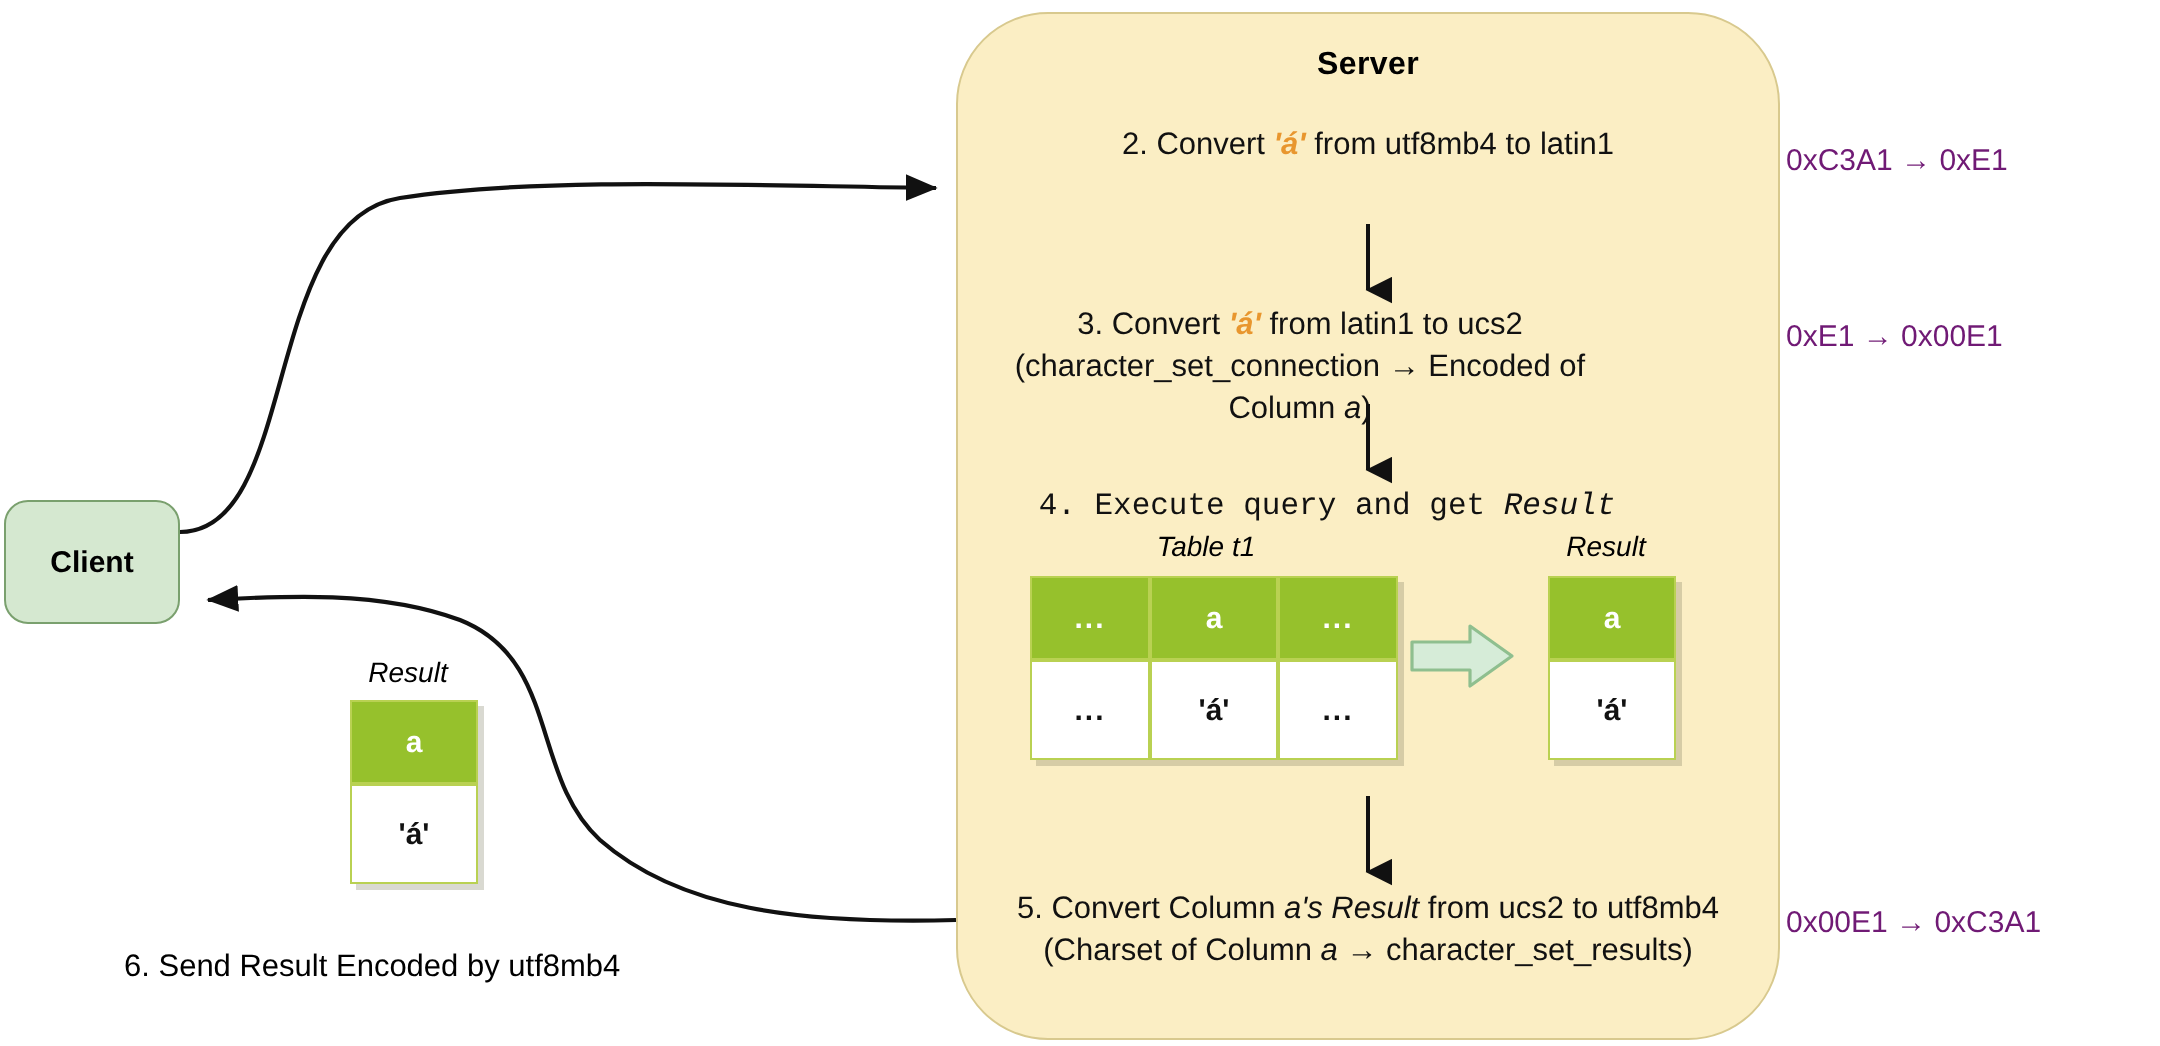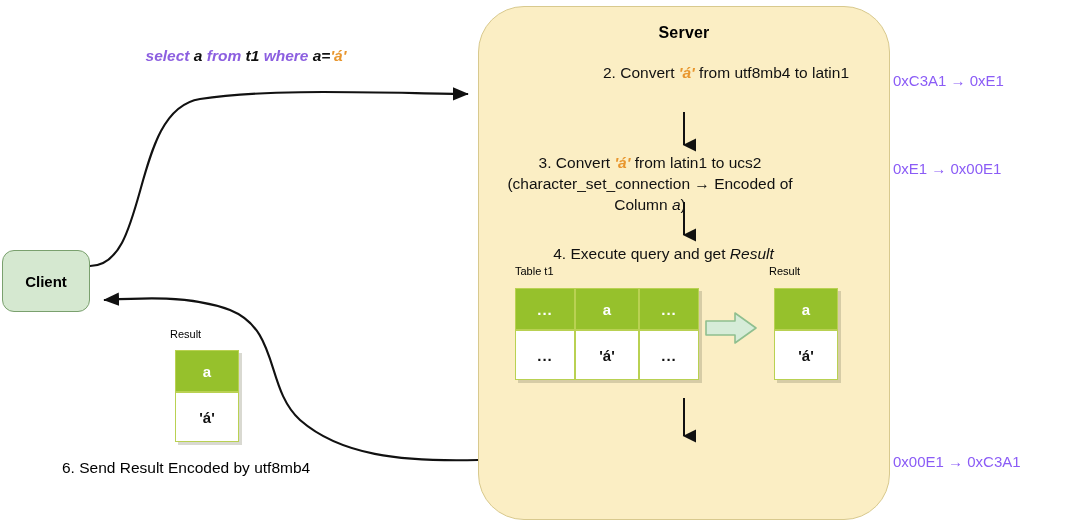--- a/index.html
+++ b/index.html
@@ -70,42 +70,43 @@
   }
   .step .sub { display: block; }
   .it { font-style: italic; }
   .lit { color: #e8962e; font-style: italic; font-weight: bold; }
   .kw  { color: #8c5fe0; font-style: italic; font-weight: bold; }
   .idn { color: #111; font-style: italic; font-weight: bold; }
 
   
   .hex {
     font-size: 15px;
-    color: #8b5cf6;
+    color: #701a75;
     white-space: nowrap;
   }
 
   
   #step1 {
     left: 96px;
     top: 44px;
     width: 300px;
     text-align: center;
     font-size: 15.5px;
     line-height: 24px;
   }
   #query-line {
     font-size: 15.5px;
     white-space: nowrap;
   }
 
   
   .tbl-cap {
-    font-size: 11px;
-    text-align: left;
+    font-style: italic;
+    font-size: 14px;
+    text-align: center;
     font-weight: normal;
   }
   .tbl {
     border-collapse: separate;
     border-spacing: 0;
     box-shadow: 3px 3px 0 rgba(120,120,90,.28);
   }
   .tbl td {
     border: 1.2px solid #b9d152;
     padding: 0;
@@ -143,42 +144,34 @@
 <div class="stage">
 
   <div class="abs" id="server-box"></div>
   <div class="abs" id="server-title">Server</div>
 
   <div class="abs" id="client-box">
     <span>Client</span>
   </div>
 
   <div class="abs" id="step1">
-    <div id="query-line">
-      <span class="kw">select</span>
-      <span class="idn">a</span>
-      <span class="kw">from</span>
-      <span class="idn">t1</span>
-      <span class="kw">where</span>
-      <span class="idn">a=</span><span class="lit">'á'</span>
-    </div>
-  </div>
-
-  <div class="abs step" style="left:490px; top:62px; width:408px;padding-left:32px;">
+  </div>
+
+  <div class="abs step" style="left:480px; top:62px; width:408px;">
     <span>2. Convert </span><span class="lit">'á'</span><span> from utf8mb4 to latin1</span>
   </div>
   <div class="abs hex" style="left:893px; top:72px;">0xC3A1 → 0xE1</div>
 
   <div class="abs step" style="left:480px; top:152px; width:340px;">
     <span>3. Convert </span><span class="lit">'á'</span><span> from latin1 to ucs2</span>
     <span class="sub"><span>(character_set_connection → Encoded of Column </span><span class="it">a</span><span>)</span></span>
   </div>
   <div class="abs hex" style="left:893px; top:160px;">0xE1 → 0x00E1</div>
 
-  <div class="abs step" style="left:480px; top:243px; width:367px;">
+  <div class="abs step" style="left:480px; top:243px; width:367px;font-family:Liberation Mono, monospace;">
     <span>4. Execute query and get </span><span class="it">Result</span>
   </div>
 
   <div class="abs tbl-cap" style="left:515px; top:265px; width:176px;">Table t1</div>
   <div class="abs tbl-cap" style="left:769px; top:265px; width:68px;">Result</div>
 
   <table class="abs tbl" style="left:515px; top:288px;">
     <tbody>
         <tr class="head">
       <td class="c3 dots">...</td>
@@ -197,35 +190,39 @@
     <tbody>
         <tr class="head">
       <td class="c1">a</td>
     </tr>
     <tr class="body">
       <td class="c1">'á'</td>
     </tr>
   </tbody>
     </table>
 
+  <div class="abs step" style="left:480px; top:444px; width:408px;">
+    <span>5. Convert Column </span><span class="it">a's Result</span><span> from ucs2 to utf8mb4</span>
+    <span class="sub"><span>(Charset of Column </span><span class="it">a</span><span> → character_set_results)</span></span>
+  </div>
   <div class="abs hex" style="left:893px; top:453px;text-align:center;">0x00E1 → 0xC3A1</div>
 
   <div class="abs tbl-cap" style="left:170px; top:328px; width:68px;">Result</div>
   <table class="abs tbl" style="left:175px; top:350px;">
     <tbody>
         <tr class="head">
       <td class="c1">a</td>
     </tr>
     <tr class="body">
       <td class="c1">'á'</td>
     </tr>
   </tbody>
     </table>
 
-  <div class="abs" style="left:62px; top:459px; font-size:15.5px;">6. Send Result Encoded by utf8mb4</div>
+  <div class="abs" style="left:62px; top:475px; font-size:15.5px;">6. Send Result Encoded by utf8mb4</div>
 
   <svg id="overlay" viewBox="0 0 1080 523">
     <defs>
       <marker id="ah" markerWidth="9" markerHeight="9" refX="7.2" refY="3.2" orient="auto" markerUnits="strokeWidth">
         <path d="M0,0 L7.6,3.2 L0,6.4 z" fill="#111"></path>
       </marker>
       <marker id="ahv" markerWidth="7" markerHeight="7" refX="3.3" refY="6.0" orient="auto" markerUnits="strokeWidth">
         <path d="M0,0 L6.6,0 L3.3,6.6 z" fill="#111"></path>
       </marker>
     </defs>

